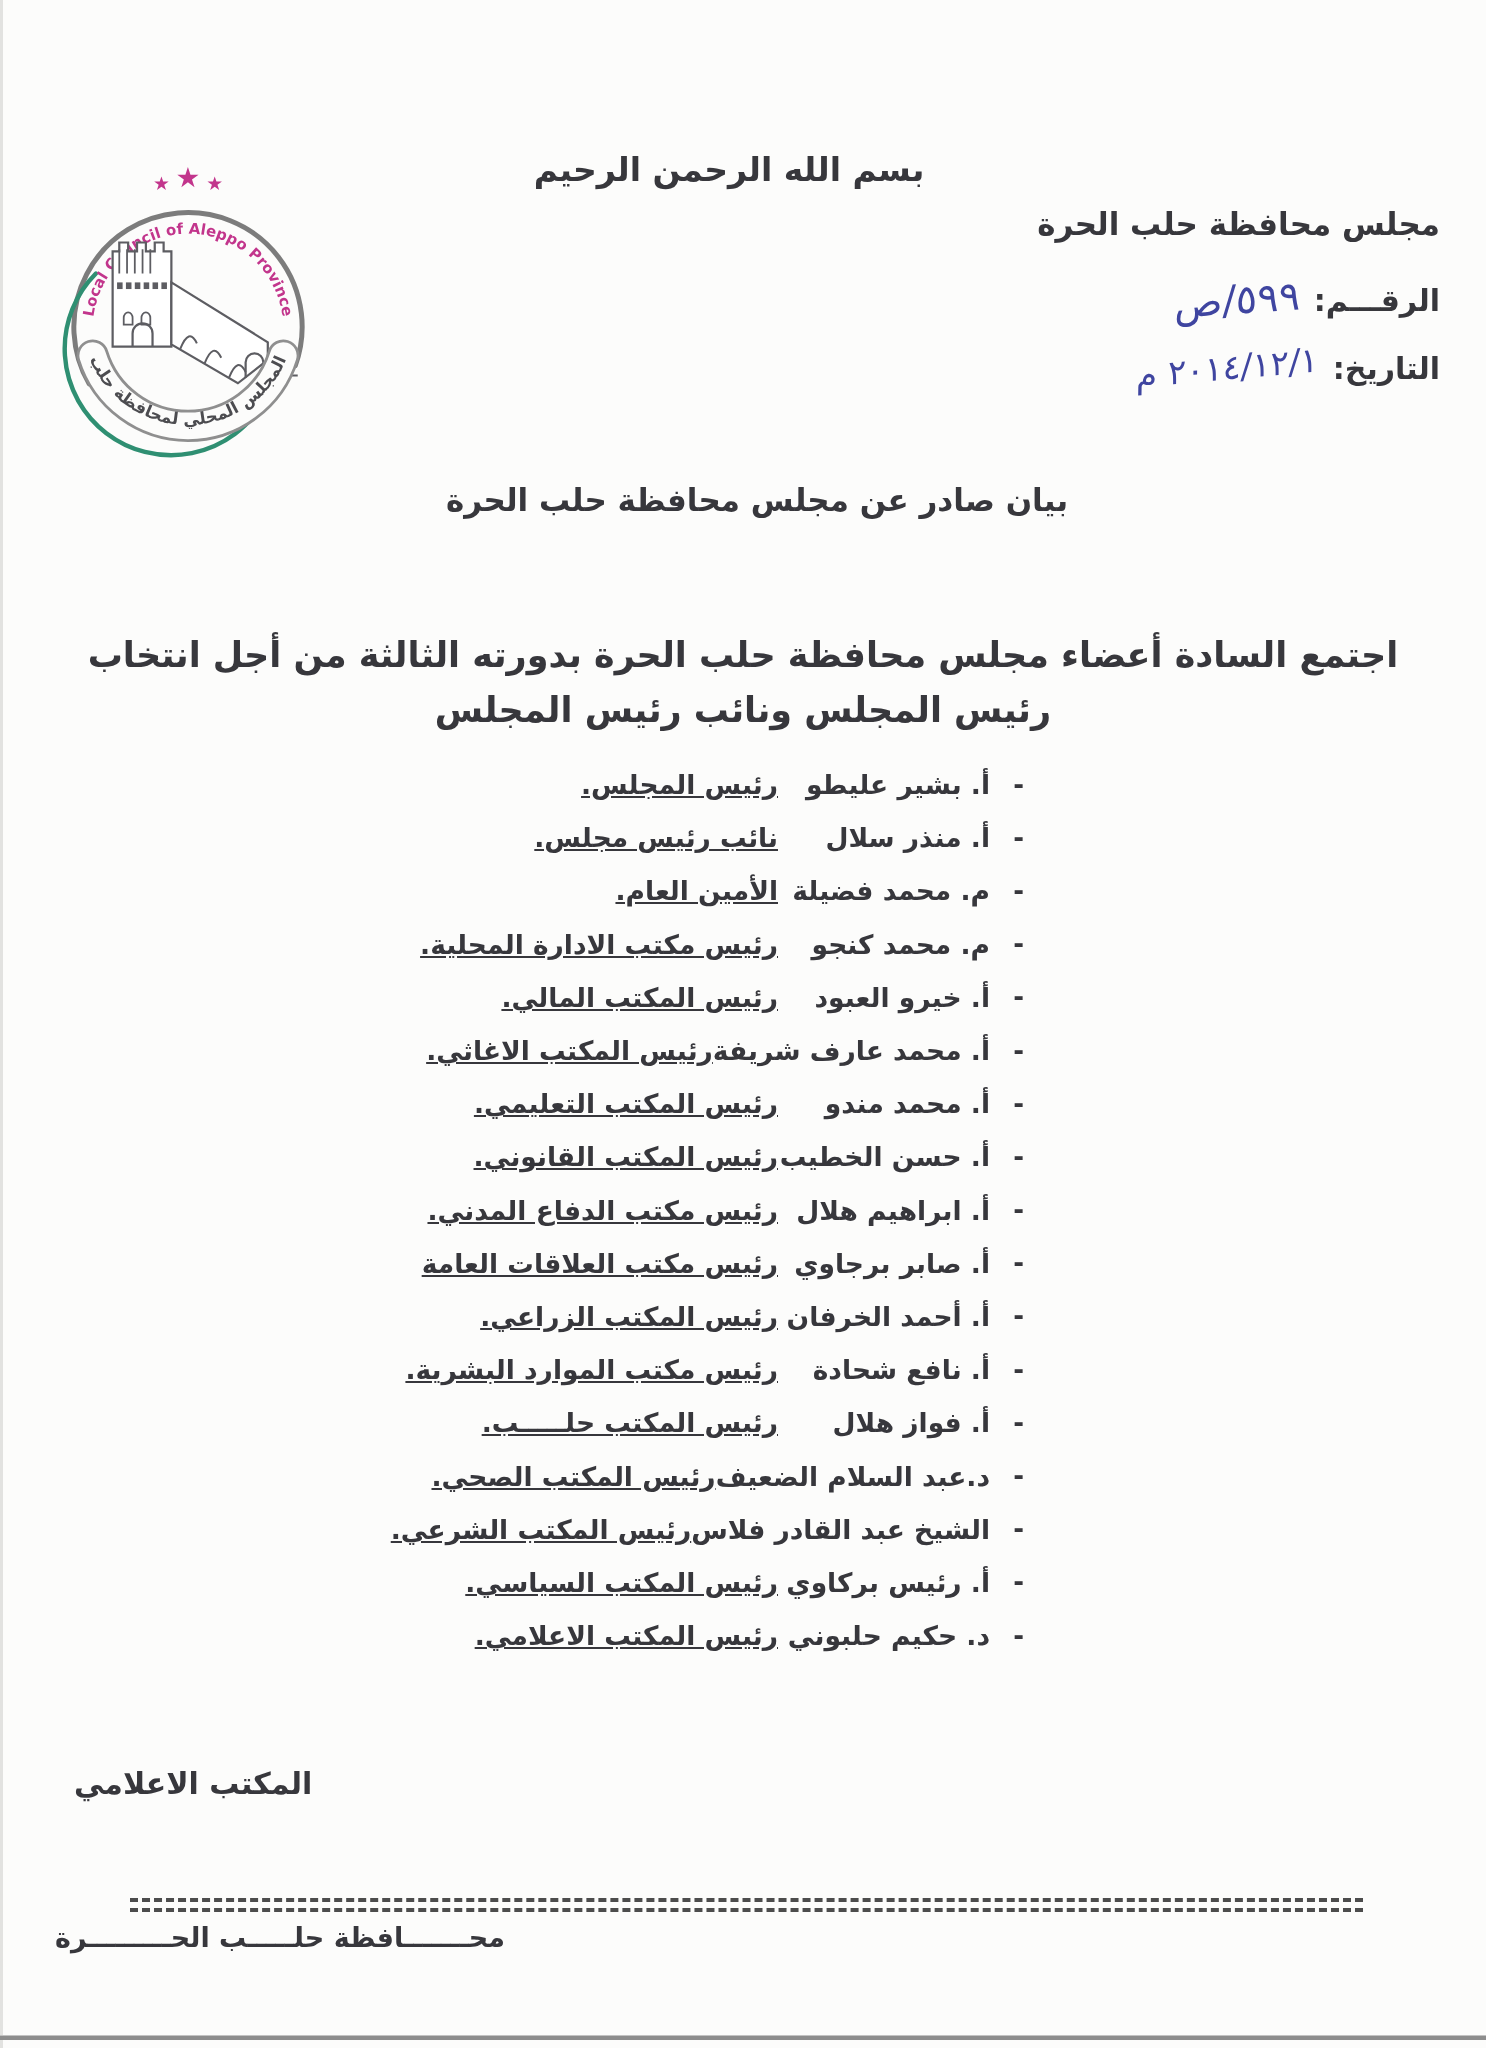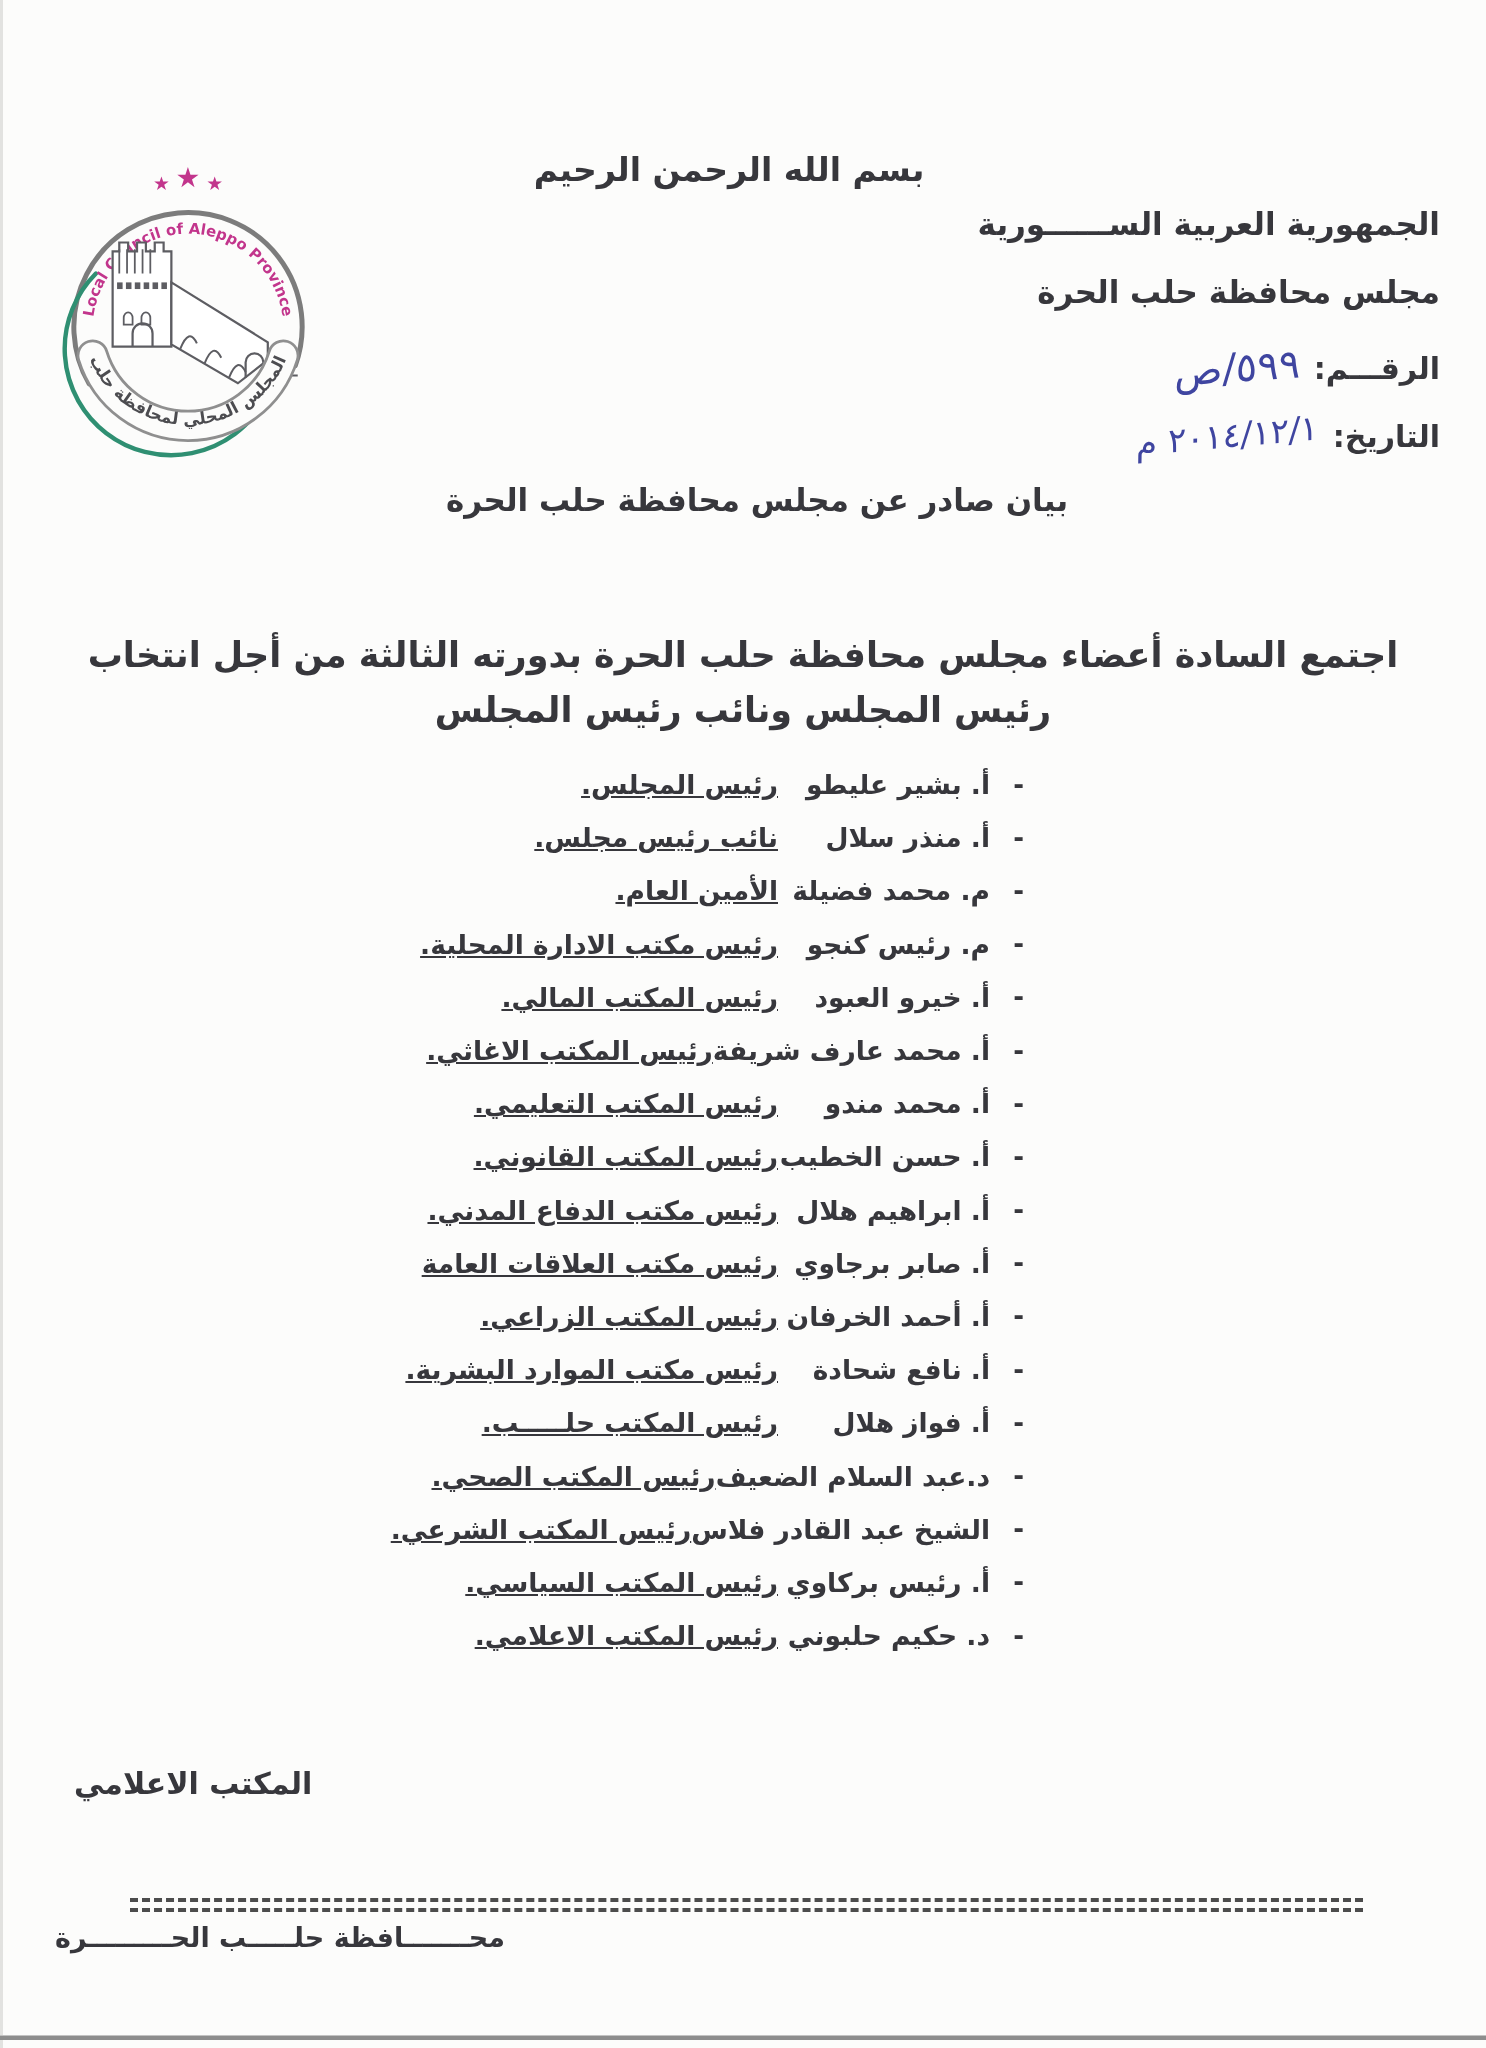--- a/index.html
+++ b/index.html
@@ -114,21 +114,20 @@
 
     <path d="M 34 178 A 90 90 0 0 0 206 178" fill="none" stroke="#8f8f8f" stroke-width="29" stroke-linecap="round"></path>
     <path d="M 34 178 A 90 90 0 0 0 206 178" fill="none" stroke="#fcfcfb" stroke-width="24" stroke-linecap="round"></path>
 
     <text font-size="15" font-weight="bold" fill="#4c4c50" text-anchor="middle">
       <textPath href="#tp-ribbon" startOffset="50%">المجلس المحلي لمحافظة حلب</textPath>
     </text>
   </svg>
 
   <div class="hdr">
-    <div class="hdr-country">الجمهورية العربية الســــــورية</div>
     <div class="hdr-council">مجلس محافظة حلب الحرة</div>
     <div class="hdr-line">
       <span>الرقـــم:</span>
       <span class="hand">٥٩٩/ص</span>
     </div>
     <div class="hdr-line">
       <span>التاريخ:</span>
       <span class="hand date">٢٠١٤/١٢/١ م</span>
     </div>
   </div>
@@ -150,21 +149,21 @@
         <span class="mname">أ. منذر سلال</span>
         <span class="mrole">نائب رئيس مجلس.</span>
       </div>
       <div class="member-row">
         <span class="dash">-</span>
         <span class="mname">م. محمد فضيلة</span>
         <span class="mrole">الأمين العام.</span>
       </div>
       <div class="member-row">
         <span class="dash">-</span>
-        <span class="mname">م. رئيس كنجو</span>
+        <span class="mname">م. محمد كنجو</span>
         <span class="mrole">رئيس مكتب الادارة المحلية.</span>
       </div>
       <div class="member-row">
         <span class="dash">-</span>
         <span class="mname">أ. خيرو العبود</span>
         <span class="mrole">رئيس المكتب المالي.</span>
       </div>
       <div class="member-row">
         <span class="dash">-</span>
         <span class="mname">أ. محمد عارف شريفة</span>

